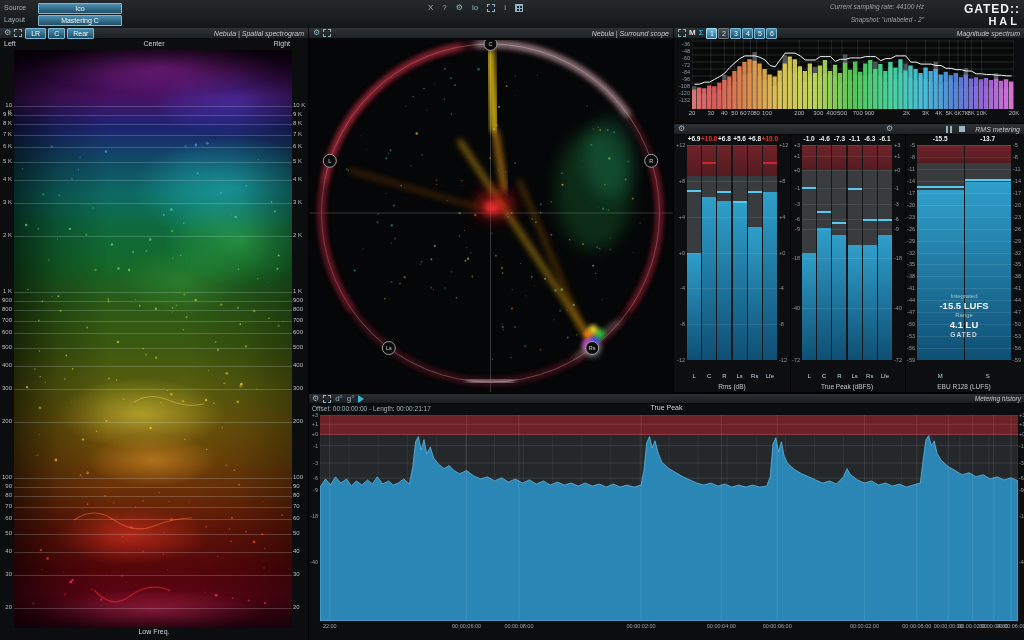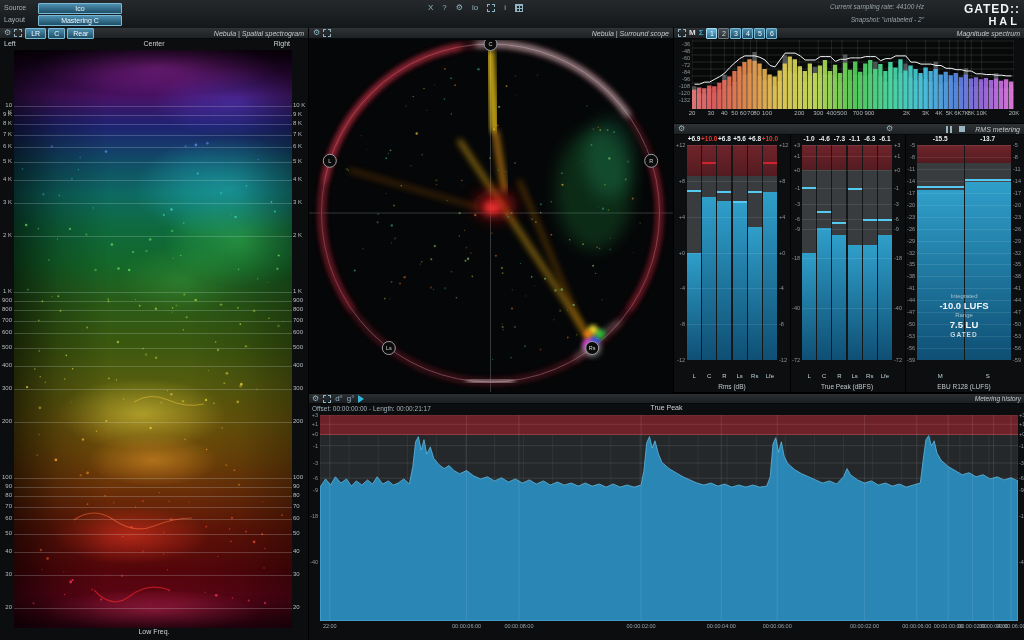--- a/index.html
+++ b/index.html
@@ -913,23 +913,23 @@
           <div style="position: absolute; left: 0px; top: 191.1px; width: 100%; height: 1px; background: rgba(255, 255, 255, 0.09); z-index: 3;"></div>
           <div style="position: absolute; left: 0px; top: 203.1px; width: 100%; height: 1px; background: rgba(255, 255, 255, 0.09); z-index: 3;"></div>
         </div>
         <span class="mt-val" style="left: 239px; width: 54.5px; top: 0px;">-15.5</span>
         <span class="mt-ch" style="left: 243px; width: 46.5px;">M</span>
         <span class="mt-val" style="left: 286.5px; width: 54.5px; top: 0px;">-13.7</span>
         <span class="mt-ch" style="left: 290.5px; width: 46.5px;">S</span>
         <span class="mt-ft" style="left: 243px; width: 94px;">EBU R128 (LUFS)</span>
         <div style="position: absolute; left: 243px; top: 158px; width: 94px; text-align: center; z-index: 6; color: rgb(255, 255, 255);">
           <div style="font-size: 6px; color: rgb(159, 192, 207);">Integrated</div>
-          <div style="font-size: 9.5px; font-weight: bold; color: rgb(242, 246, 248); margin: 1px 0px;">-10.0 LUFS</div>
+          <div style="font-size: 9.5px; font-weight: bold; color: rgb(242, 246, 248); margin: 1px 0px;">-15.5 LUFS</div>
           <div style="font-size: 6px; color: rgb(159, 192, 207);">Range</div>
-          <div style="font-size: 9.5px; font-weight: bold; color: rgb(242, 246, 248); margin: 1px 0px;">7.5 LU</div>
+          <div style="font-size: 9.5px; font-weight: bold; color: rgb(242, 246, 248); margin: 1px 0px;">4.1 LU</div>
           <div style="font-size: 6.5px; font-weight: bold; letter-spacing: 1px; color: rgb(205, 214, 218);">GATED</div>
         </div>
       </div>
   </div>
 
   <div id="panel-hist" class="panel">
     <div id="hist-head">
       <span id="hist-icons" style="display:flex;gap:4px;align-items:center">
           <span class="hicon">⚙</span>
           <span class="icon-corners"></span>

